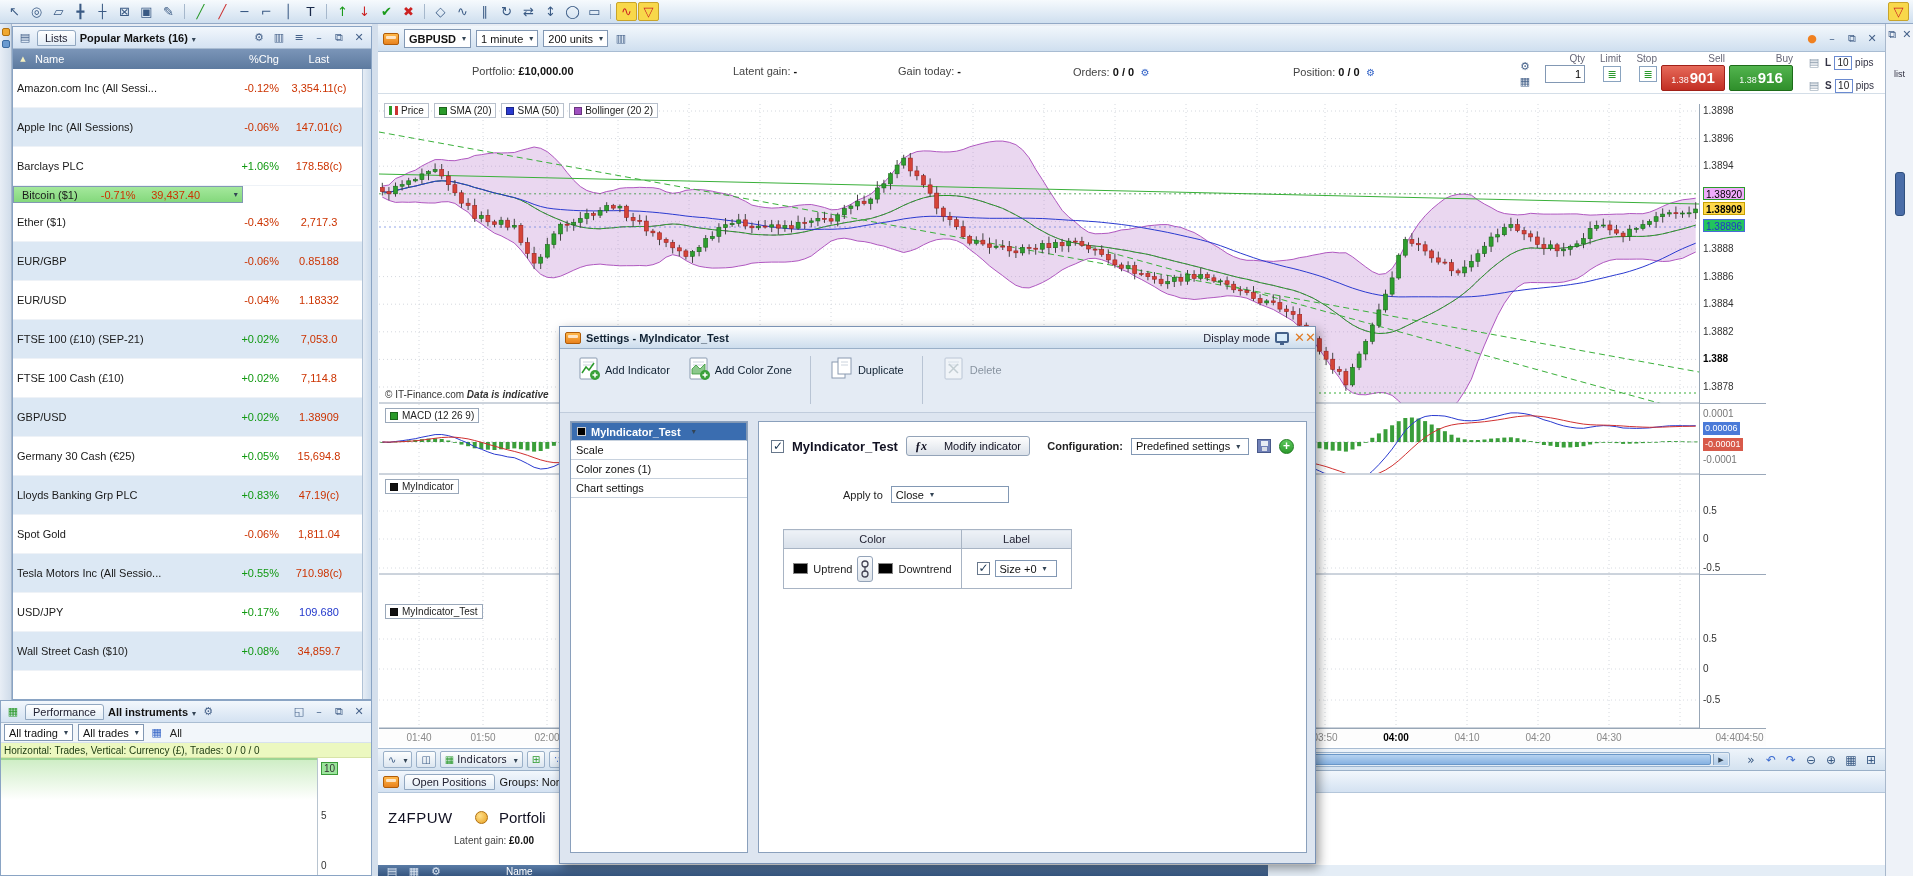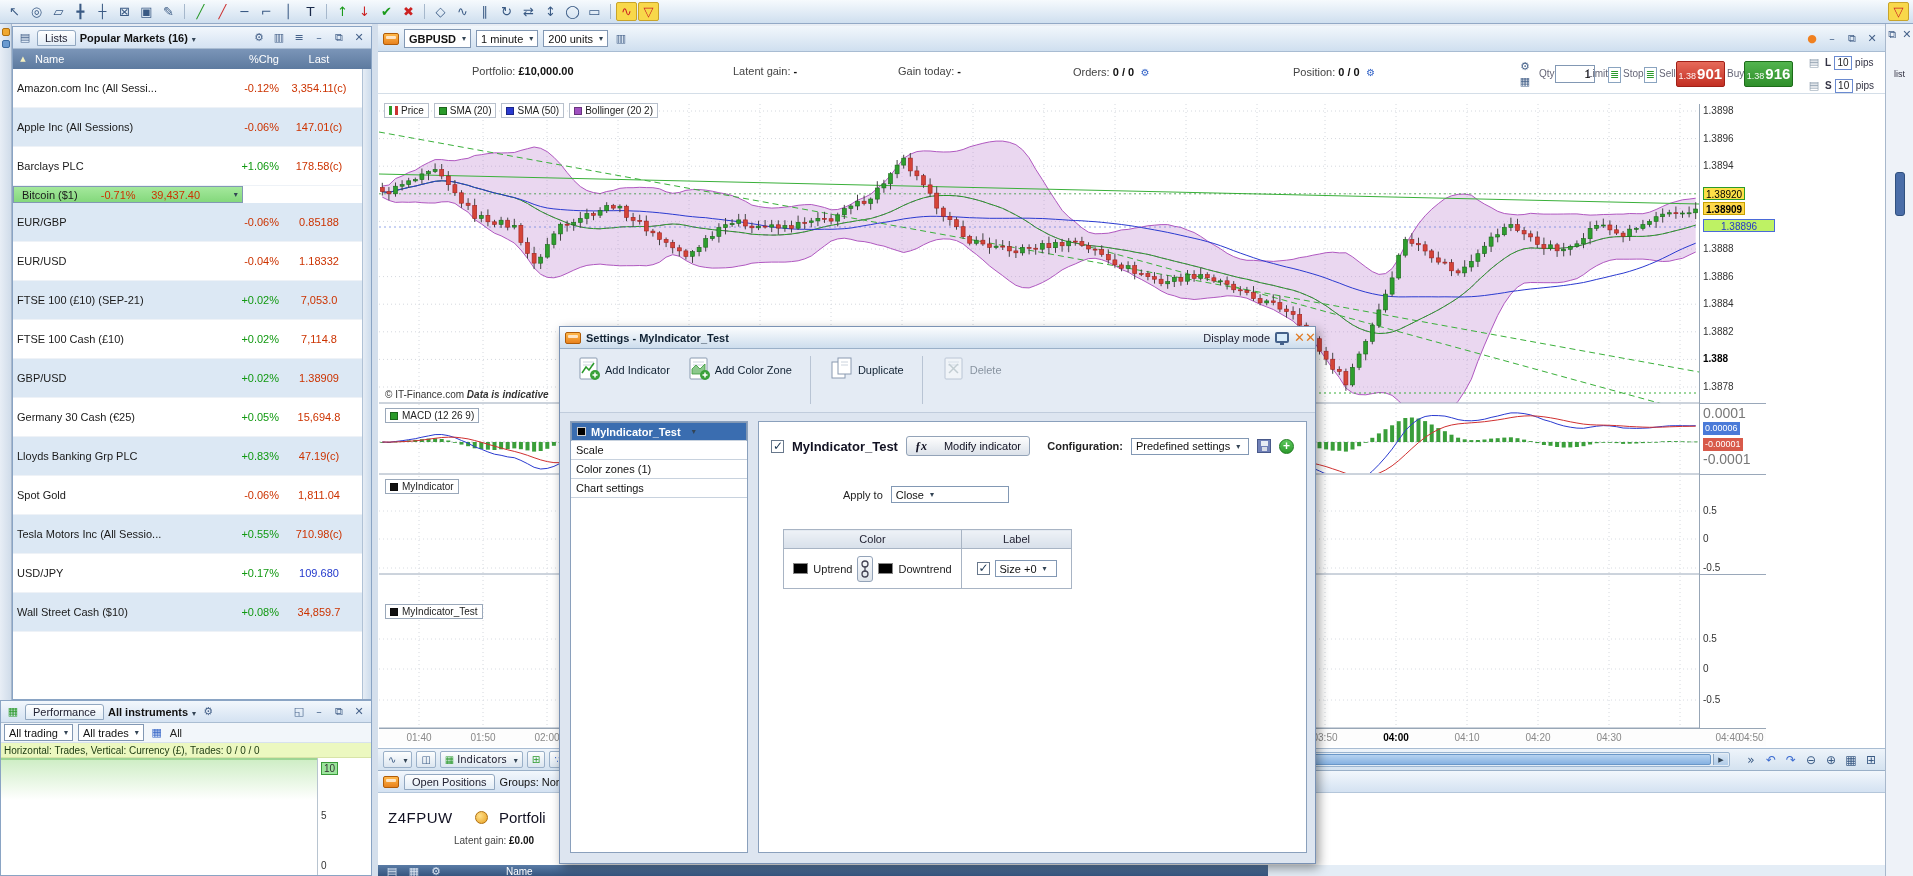--- a/index.html
+++ b/index.html
@@ -118,24 +118,24 @@
     font-size:21px; font-weight:bold; letter-spacing:1px; color:#c9ced6; z-index:1; }
   #chart-svg { position:absolute; left:379px; top:104px; width:1320px; height:642px; z-index:2; }
   .pane-label { position:absolute; left:385px; background:#fff; border:1px solid #9aa8ba; padding:0 4px;
     height:15px; display:inline-flex; align-items:center; gap:4px; font-size:10px; color:#222; z-index:3; }
   #copyright { position:absolute; left:385px; top:389px; font-size:10px; color:#333; z-index:3; }
   #copyright i { font-weight:bold; }
   #price-scale { position:absolute; left:1699px; top:104px; width:67px; height:642px; background:#fff;
     border-left:1px solid #98a6b6; z-index:2; }
   .ps { position:absolute; left:3px; height:13px; line-height:13px; font-size:10px; color:#333; white-space:nowrap; }
   .ps-bold { font-weight:bold; color:#000; }
-  .ps-buy { background:#fde047; border:1px solid #2a9a2a; padding:0 2px; color:#000; }
+  .ps-buy { background:#f0abfc; border:1px solid #2a9a2a; padding:0 2px; color:#000; }
   .ps-last { background:#ffd84a; border:1px solid #c8a000; padding:0 2px; font-weight:bold; color:#000; }
-  .ps-sell { background:#bef264; border:1px solid #4a6ad8; padding:0 17px; color:#2238c8; }
-  .ps-small { font-size:14px; color:#777; }
+  .ps-sell { background:#22c55e; border:1px solid #4a6ad8; padding:0 2px; color:#2238c8; }
+  .ps-small { font-size:10px; color:#777; }
   .ps-macd-blue { background:#4a7ad8; color:#fff; font-size:9px; padding:0 2px; }
   .ps-macd-red { background:#d85a4a; color:#fff; font-size:9px; padding:0 2px; }
   .ps-sep { position:absolute; left:0; right:0; height:1px; background:#9aa8ba; }
   #time-axis { position:absolute; left:379px; top:728px; width:1387px; height:18px; background:#fdfdfd;
     border-top:1px solid #98a6b6; z-index:2; }
   .tx { position:absolute; top:3px; font-size:10px; color:#888; transform:translateX(-50%); white-space:nowrap; }
   .tx.bold { color:#000; font-weight:bold; }
 
   
   #chart-bottom { position:absolute; left:378px; top:748px; width:1507px; height:22px;
@@ -151,21 +151,21 @@
   #hs-arrow { position:absolute; right:1px; top:1px; bottom:1px; width:15px;
     background:linear-gradient(#d8e6f4,#b0cbe8); border-left:1px solid #8aa4c0; display:flex;
     align-items:center; justify-content:center; }
   #hs-arrow::before { content:"▶"; font-size:7px; color:#345; }
   .nav-ic { width:18px; height:17px; display:inline-flex; align-items:center; justify-content:center;
     font-size:12px; color:#3a5a84; font-family:"DejaVu Sans",sans-serif; }
 
   
   #trade-panel { position:absolute; left:1517px; top:53px; height:42px; display:flex; gap:2px; z-index:4; }
   .tp-icons { display:flex; flex-direction:column; justify-content:center; gap:1px; width:20px; }
-  .tp-col { display:flex; flex-direction:row; align-items:center; }
+  .tp-col { display:flex; flex-direction:column; align-items:flex-end; }
   .tp-h { font-size:10px; color:#667; height:12px; }
   .qty { width:40px; height:18px; border:1px solid #8298b4; text-align:right; padding-right:3px;
     font-size:11px; font-family:inherit; }
   .otype { width:18px; height:16px; border:1px solid #8aa4c0; background:#fff; display:inline-flex;
     align-items:center; justify-content:center; margin-top:1px; }
   .trade-btn { width:64px; height:26px; border-radius:2px; display:flex; align-items:baseline;
     justify-content:center; color:#fff; cursor:default; padding-top:4px; }
   .trade-btn.sell { background:linear-gradient(#e66a5a,#c22f23); border:1px solid #a02018; }
   .trade-btn.buy { background:linear-gradient(#52b44e,#2f8f2b); border:1px solid #1d6c1a; }
   .tp-small { font-size:9px; margin-right:1px; opacity:.95; }
@@ -1242,20 +1242,24 @@
           <span class="wl-chg neg" data-name="chg-value">-0.06%</span>
           <span class="wl-last red" data-name="last-value">147.01(c)</span>
         </div><div class="wl-row" data-name="watchlist-row">
           <span class="wl-name" data-name="instrument-name">Barclays PLC</span>
           <span class="wl-chg pos" data-name="chg-value">+1.06%</span>
           <span class="wl-last red" data-name="last-value">178.58(c)</span>
         </div><div class="wl-row alt sel" data-name="watchlist-row">
           <span class="wl-name" data-name="instrument-name">Bitcoin ($1)</span>
           <span class="wl-chg neg" data-name="chg-value">-0.71%</span>
           <span class="wl-last red" data-name="last-value">39,437.40</span>
+        </div><div class="wl-row" data-name="watchlist-row">
+          <span class="wl-name" data-name="instrument-name">Ether ($1)</span>
+          <span class="wl-chg neg" data-name="chg-value">-0.43%</span>
+          <span class="wl-last red" data-name="last-value">2,717.3</span>
         </div><div class="wl-row alt" data-name="watchlist-row">
           <span class="wl-name" data-name="instrument-name">EUR/GBP</span>
           <span class="wl-chg neg" data-name="chg-value">-0.06%</span>
           <span class="wl-last red" data-name="last-value">0.85188</span>
         </div><div class="wl-row" data-name="watchlist-row">
           <span class="wl-name" data-name="instrument-name">EUR/USD</span>
           <span class="wl-chg neg" data-name="chg-value">-0.04%</span>
           <span class="wl-last red" data-name="last-value">1.18332</span>
         </div><div class="wl-row alt" data-name="watchlist-row">
           <span class="wl-name" data-name="instrument-name">FTSE 100 (£10) (SEP-21)</span>

